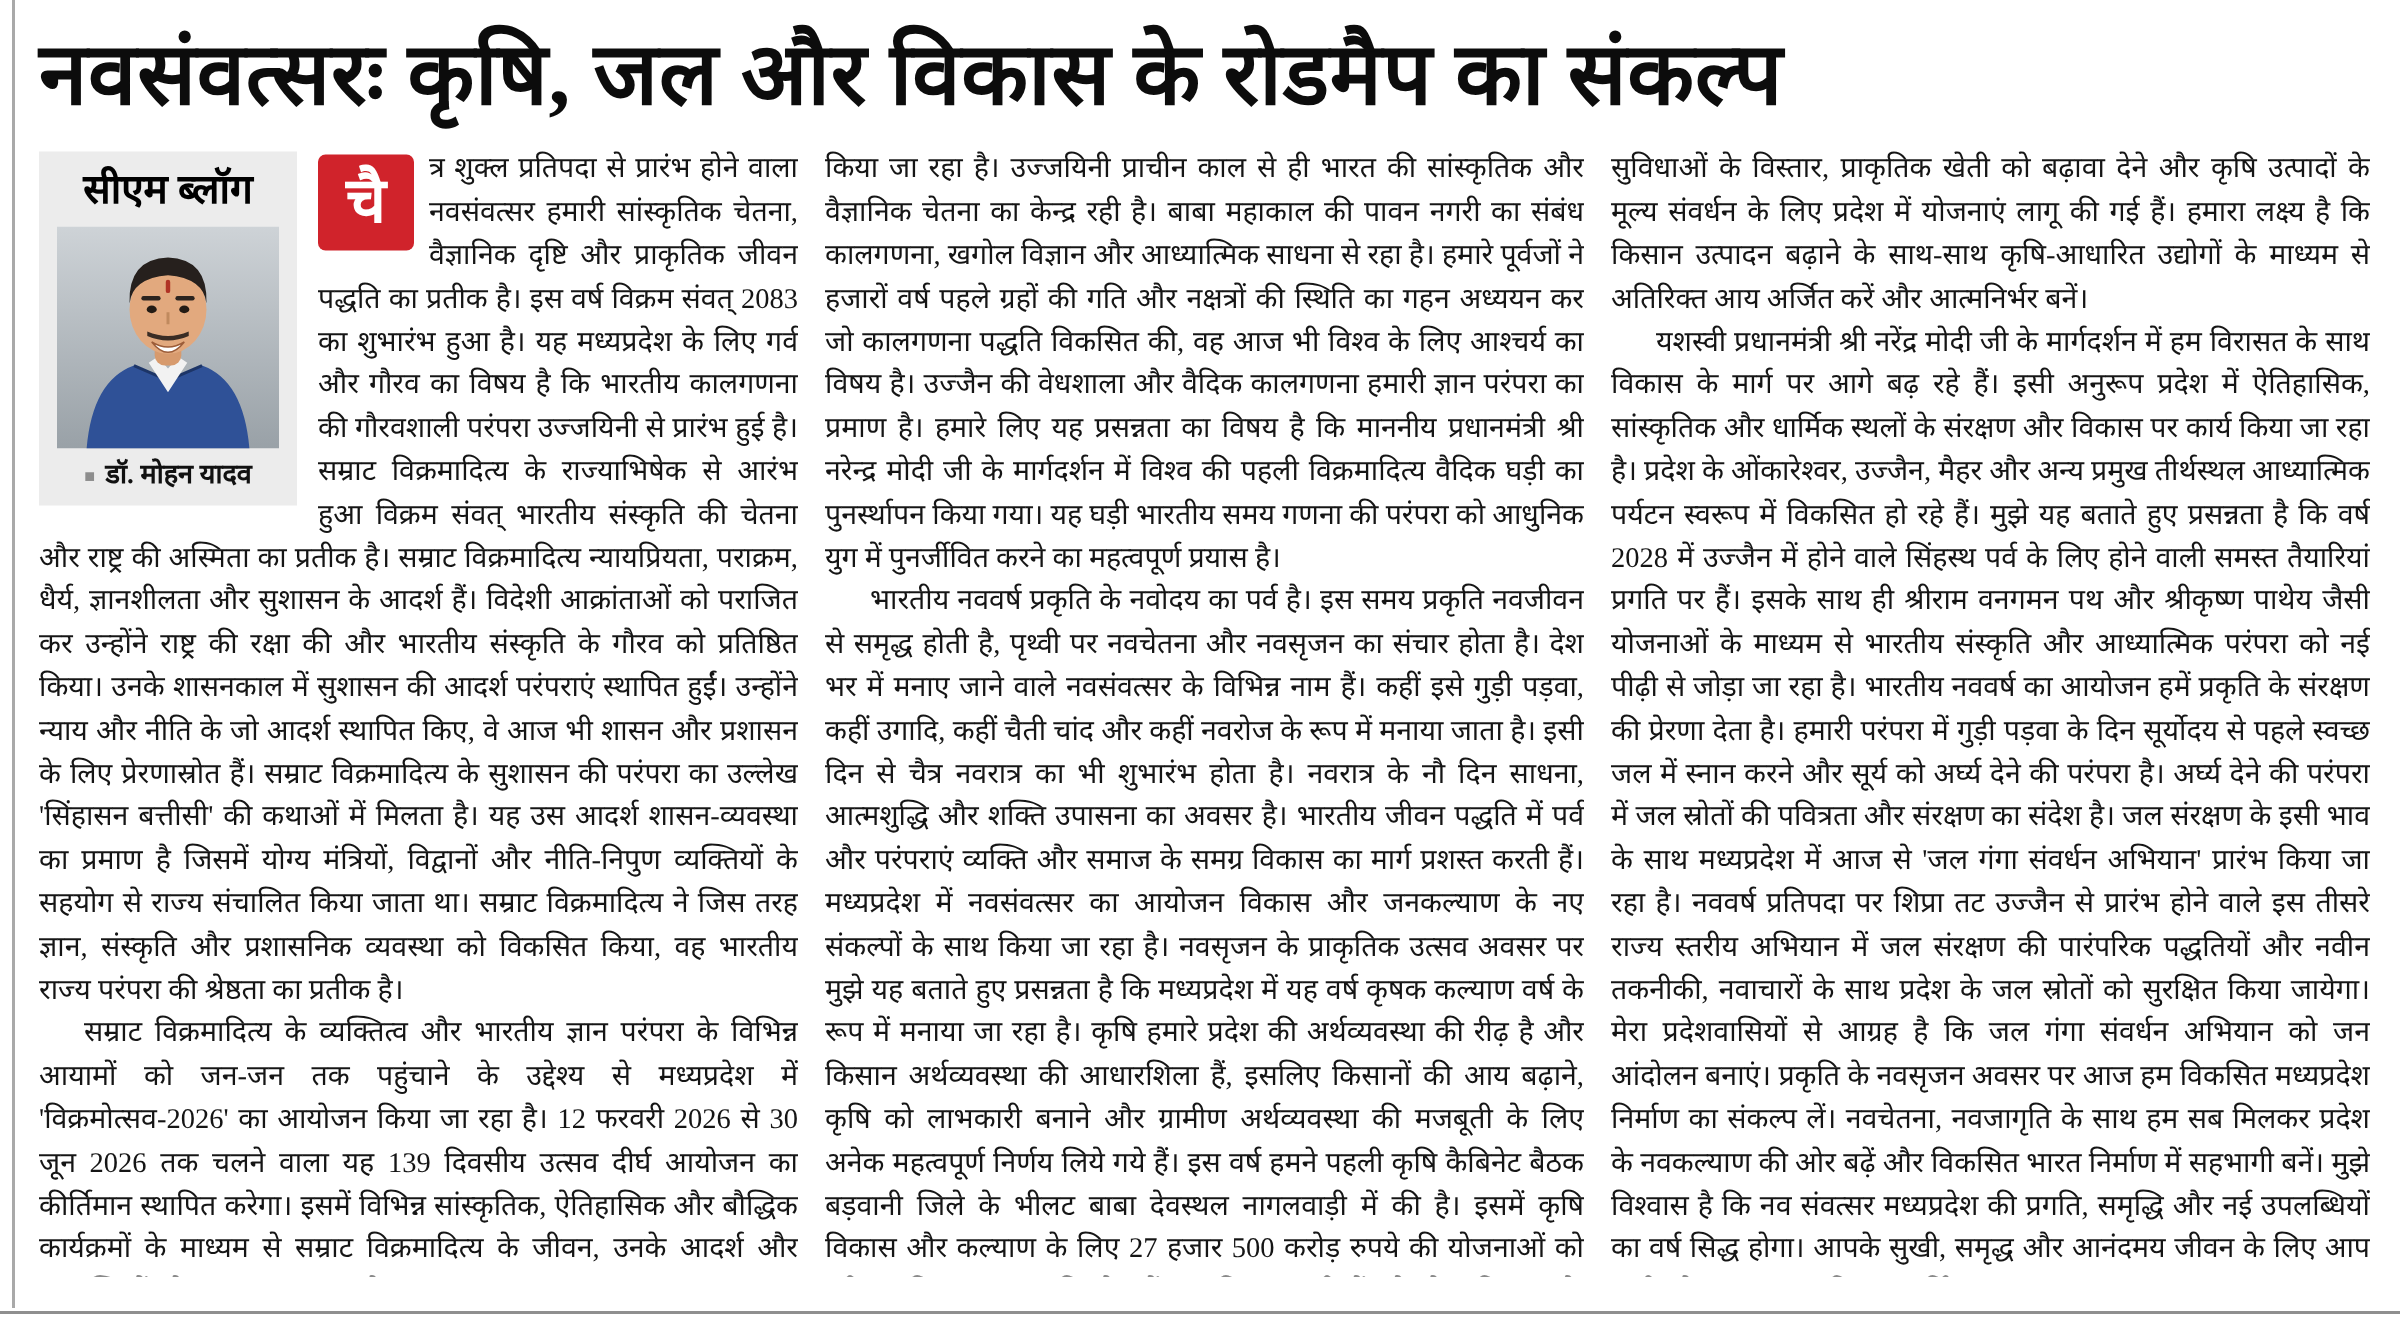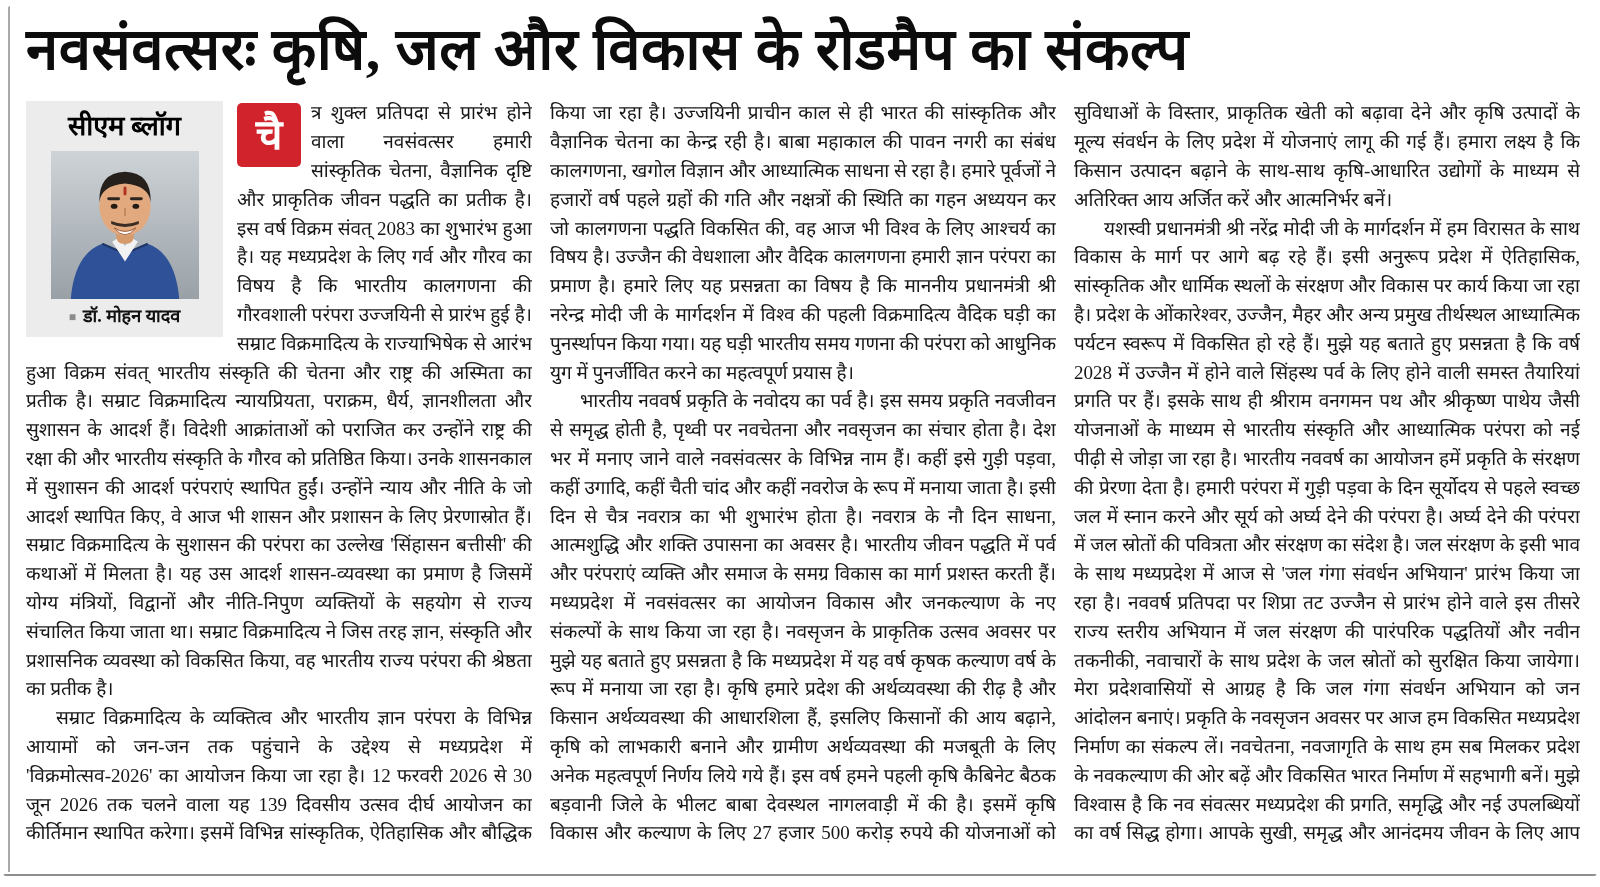--- a/index.html
+++ b/index.html
@@ -1,41 +1,41 @@
 <!DOCTYPE html>
 <html lang="hi"><head>
 <meta charset="utf-8">
 <style>
   html,body { margin:0; padding:0; }
   body {
     width:1600px; height:887px; background:#ffffff; overflow:hidden;
     font-family:"Liberation Serif","DejaVu Sans",serif; color:#111;
   }
-  .page { position:relative; width:1600px; height:887px; overflow:hidden;border-radius:26px; }
+  .page { position:relative; width:1600px; height:887px; overflow:hidden; }
 
   .rule-left   { position:absolute; left:8px; top:0; width:2px; height:872px; background:#a9a9a9; }
   .rule-bottom { position:absolute; left:0; top:874px; width:1600px; height:2px; background:#8f8f8f; }
 
   .headline {
     margin:0; padding:12px 20px 4px 26px;
     font-size:58px; line-height:1.3; font-weight:900; color:#0c0c0c;
     white-space:nowrap; overflow:hidden; letter-spacing:0.5px;
   }
 
   .cols { display:flex; gap:18px; padding:8px 20px 0 26px; }
   .col  {
     width:506px; height:752px; overflow:hidden;
     text-align:justify; font-size:19px; line-height:28.8px; color:#151515;
   }
   .bp { margin:0; }
   .indent { text-indent:30px; }
 
   
   .cm-box {
-    float:left; width:197px; margin:2px 14px 4px 0;
+    float:left; width:172px; margin:2px 14px 4px 0;
     background:#ececec; padding:10px 8px 9px; box-sizing:border-box;
     text-align:center;
   }
   .cm-label { font-weight:bold; font-size:27px; line-height:1.15; color:#000; }
   .cm-photo-wrap { margin-top:9px; }
   .photo { width:148px; height:148px; display:block; margin:0 auto; }
   .cm-caption {
     margin-top:7px; font-weight:bold; font-size:18px; color:#111;
     display:flex; align-items:center; justify-content:center; gap:7px;
     text-align:center; line-height:1.2;

